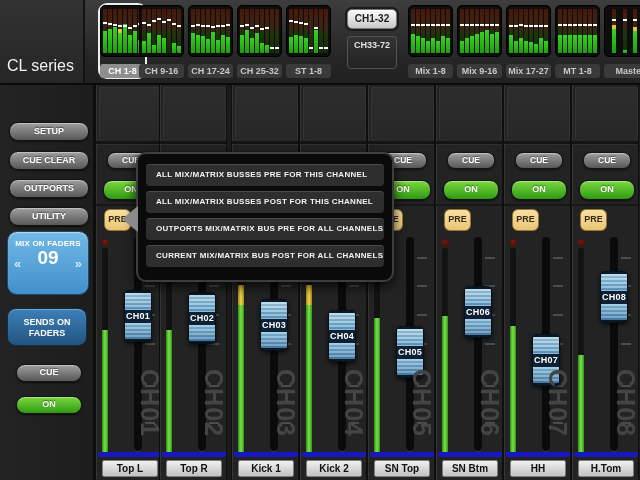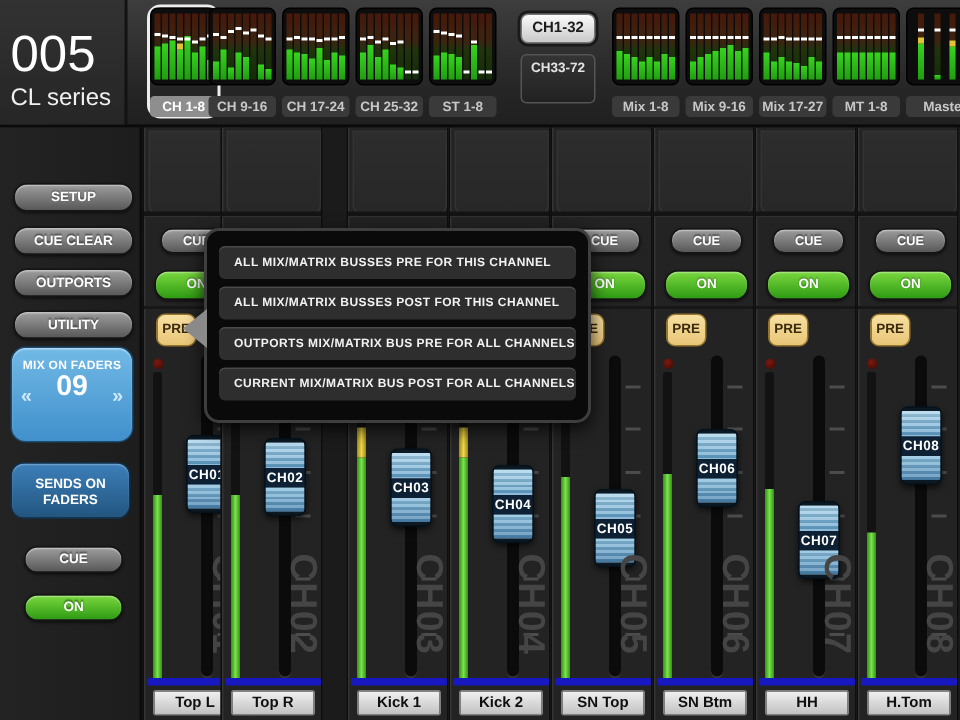--- a/index.html
+++ b/index.html
@@ -142,21 +142,20 @@
             font-size:8px;font-weight:bold;letter-spacing:.3px;line-height:22px;
             padding-left:10px;box-sizing:border-box;cursor:pointer;}
 </style>
 </head>
 <body>
 
 <div id="app">
 
   <div id="bridge">
     <div id="scene">
-      <div class="num">005</div>
       <div class="ser">CL series</div>
     </div>
     <div id="blocks">
         <div class="mblock sel" style="left: 100px;">
           <div class="mbars">
             <div class="mbar">
               <div class="fill" style="height: 22px;"></div>
               <div class="mk" style="bottom: 29.04px;"></div>
             </div>
             <div class="mbar">
@@ -553,21 +552,21 @@
         <div class="s-tick" style="top: 337px;"></div>
         <div class="s-cap" style="top: 205.46px;">
           <div class="u"></div>
           <div class="band">CH01</div>
           <div class="l"></div>
         </div>
         <div class="s-wm">CH01</div>
         <div class="s-color"></div>
         <div class="s-name">Top L</div>
       </div>
-      <div class="strip" style="left: 52px; text-decoration: underline;">
+      <div class="strip" style="left: 64px; text-decoration: underline;">
         <div class="s-panel"></div>
         <div class="s-groove"></div>
         <div class="s-cue pill">CUE</div>
         <div class="s-on pill green">ON</div>
         <div class="s-div"></div>
         <div class="s-pre">PRE</div>
         <div class="s-reddot"></div>
         <div class="s-meter">
           <div class="fill" style="height: 123px;"></div>
         </div>

